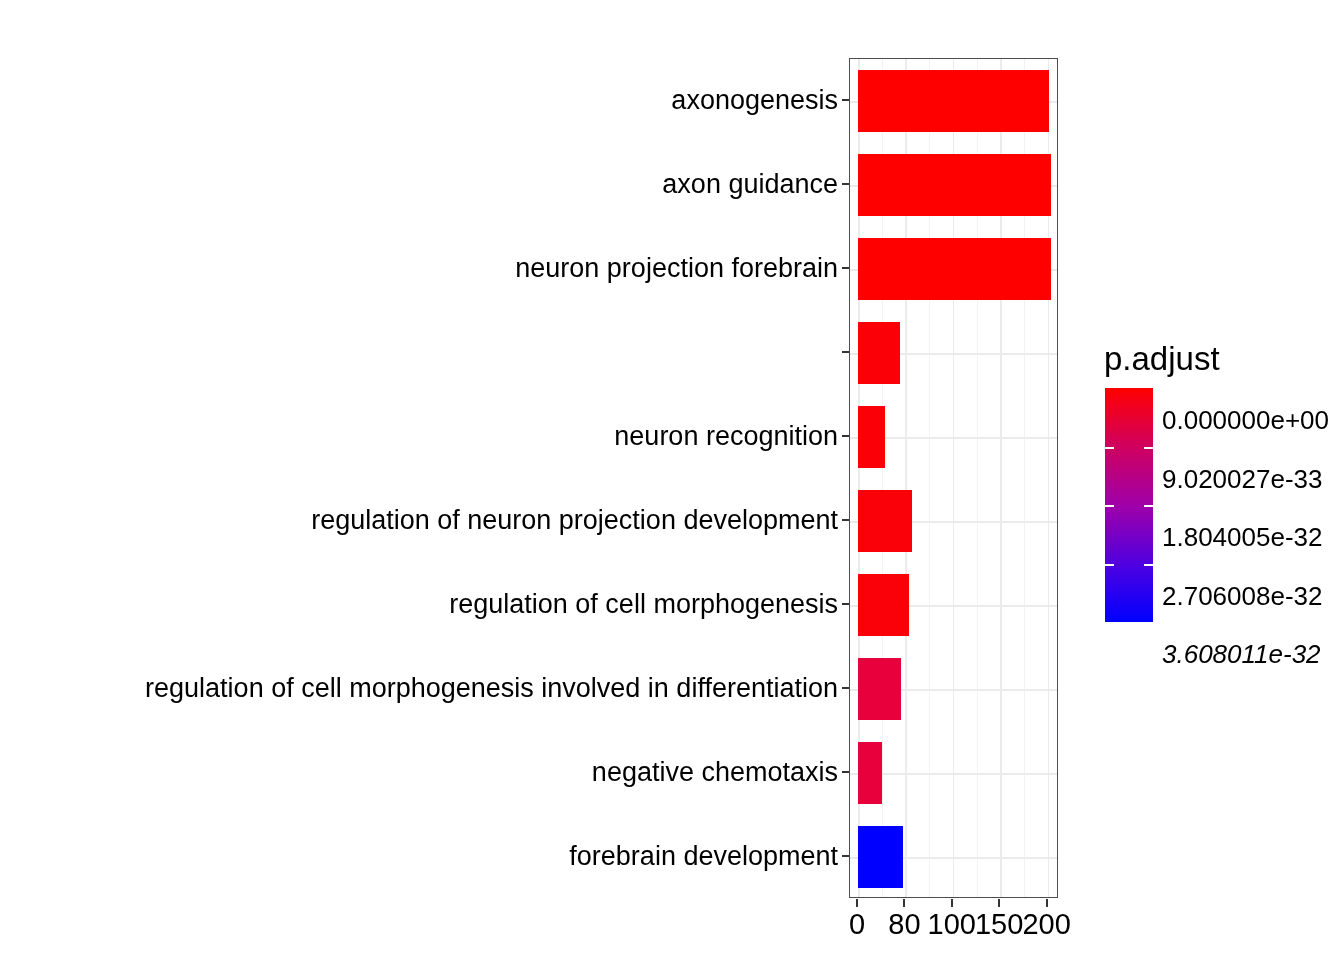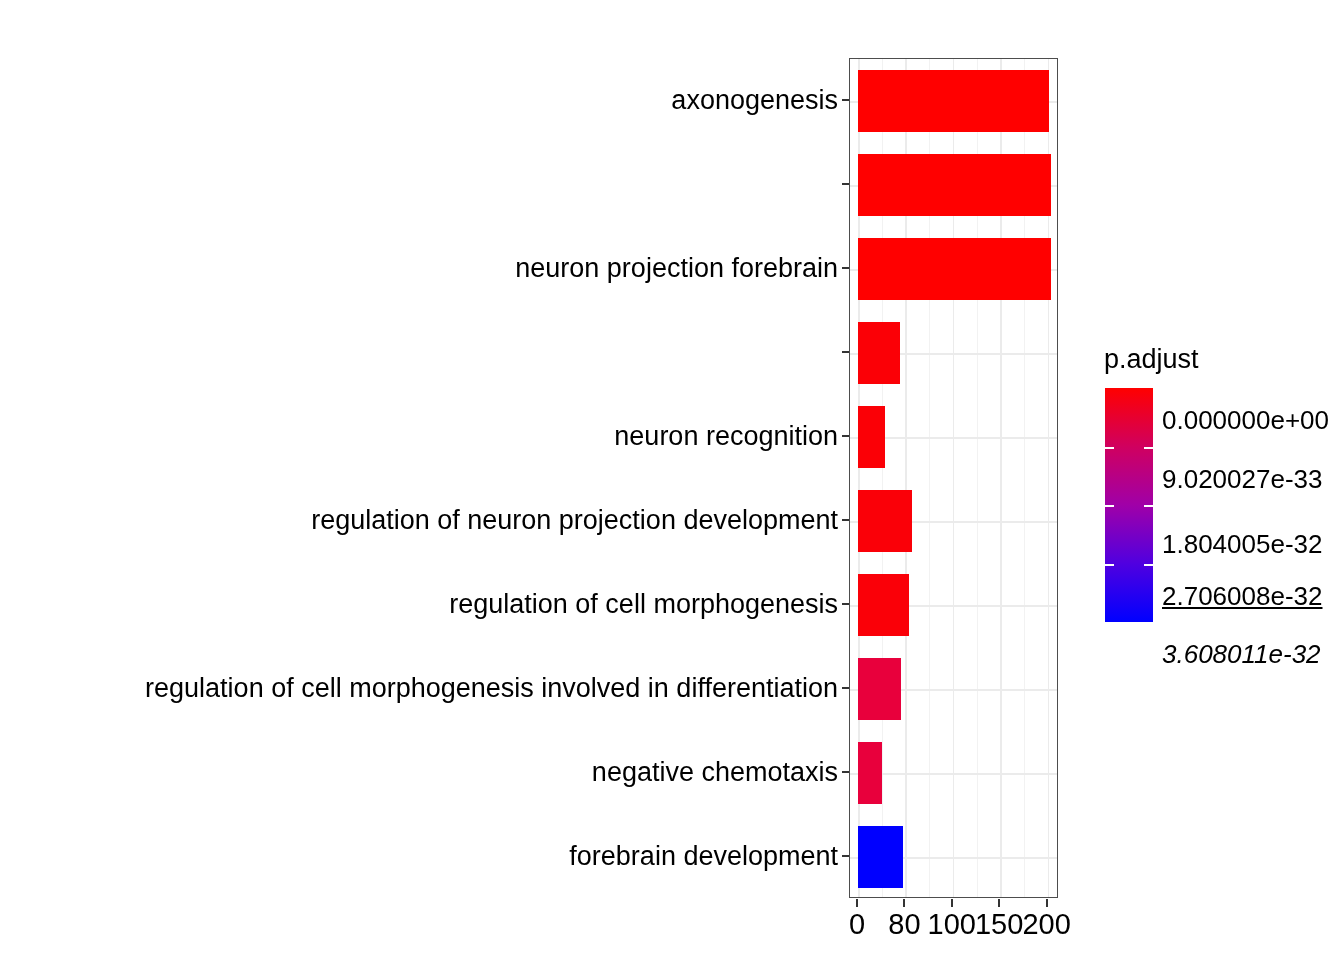--- a/index.html
+++ b/index.html
@@ -113,21 +113,21 @@
     position: absolute;
     left: 1100px;
     top: 344px;
     width: 244px;
     height: 300px;
   }
   #legend-title {
     position: absolute;
     left: 4px;
     top: 0;
-    font-size: 27px;
+    font-size: 33px;
     line-height: 30px;
     white-space: nowrap;
   }
   #legend-bar {
     position: absolute;
     left: 5px;
     top: 44px;
     width: 48px;
     height: 234px;
     background: linear-gradient(to bottom, #ff0000 0%, #d0005f 25%, #a000a8 50%, #5000e0 75%, #0000ff 100%);
@@ -151,20 +151,21 @@
   }
 </style>
 </head>
 <body>
 
 <div id="root">
 
   <div id="ylabels">
     <div class="ylabel" style="top:42px">axonogenesis</div>
     <div class="ytick" style="top:42px"></div>
+    <div class="ylabel" style="top:126px">axon guidance</div>
     <div class="ytick" style="top:126px"></div>
     <div class="ylabel" style="top:210px">neuron projection forebrain</div>
     <div class="ytick" style="top:210px"></div>
     <div class="ytick" style="top:294px"></div>
     <div class="ylabel" style="top:378px">neuron recognition</div>
     <div class="ytick" style="top:378px"></div>
     <div class="ylabel" style="top:462px">regulation of neuron projection development</div>
     <div class="ytick" style="top:462px"></div>
     <div class="ylabel" style="top:546px">regulation of cell morphogenesis</div>
     <div class="ytick" style="top:546px"></div>
@@ -232,19 +233,19 @@
         <div class="legend-tick left" style="top: 102.5px;"></div>
         <div class="legend-tick right" style="top: 102.5px;"></div>
         <div class="legend-tick left" style="top: 161px;"></div>
         <div class="legend-tick right" style="top: 161px;"></div>
         <div class="legend-tick left" style="top: 219.5px;"></div>
         <div class="legend-tick right" style="top: 219.5px;"></div>
       </div>
     <div id="legend-labels">
         <div class="legend-label" style="top: 44px;">0.000000e+00</div>
         <div class="legend-label" style="top: 102.5px;">9.020027e-33</div>
-        <div class="legend-label" style="top: 168px;">1.804005e-32</div>
-        <div class="legend-label" style="top: 219.5px; text-decoration: underline;">2.706008e-32</div>
+        <div class="legend-label" style="top: 161px;">1.804005e-32</div>
+        <div class="legend-label" style="top: 219.5px;">2.706008e-32</div>
         <div class="legend-label" style="top: 278px; font-style: italic;">3.608011e-32</div>
       </div>
   </div>
 
 </div>
 
 </body></html>

